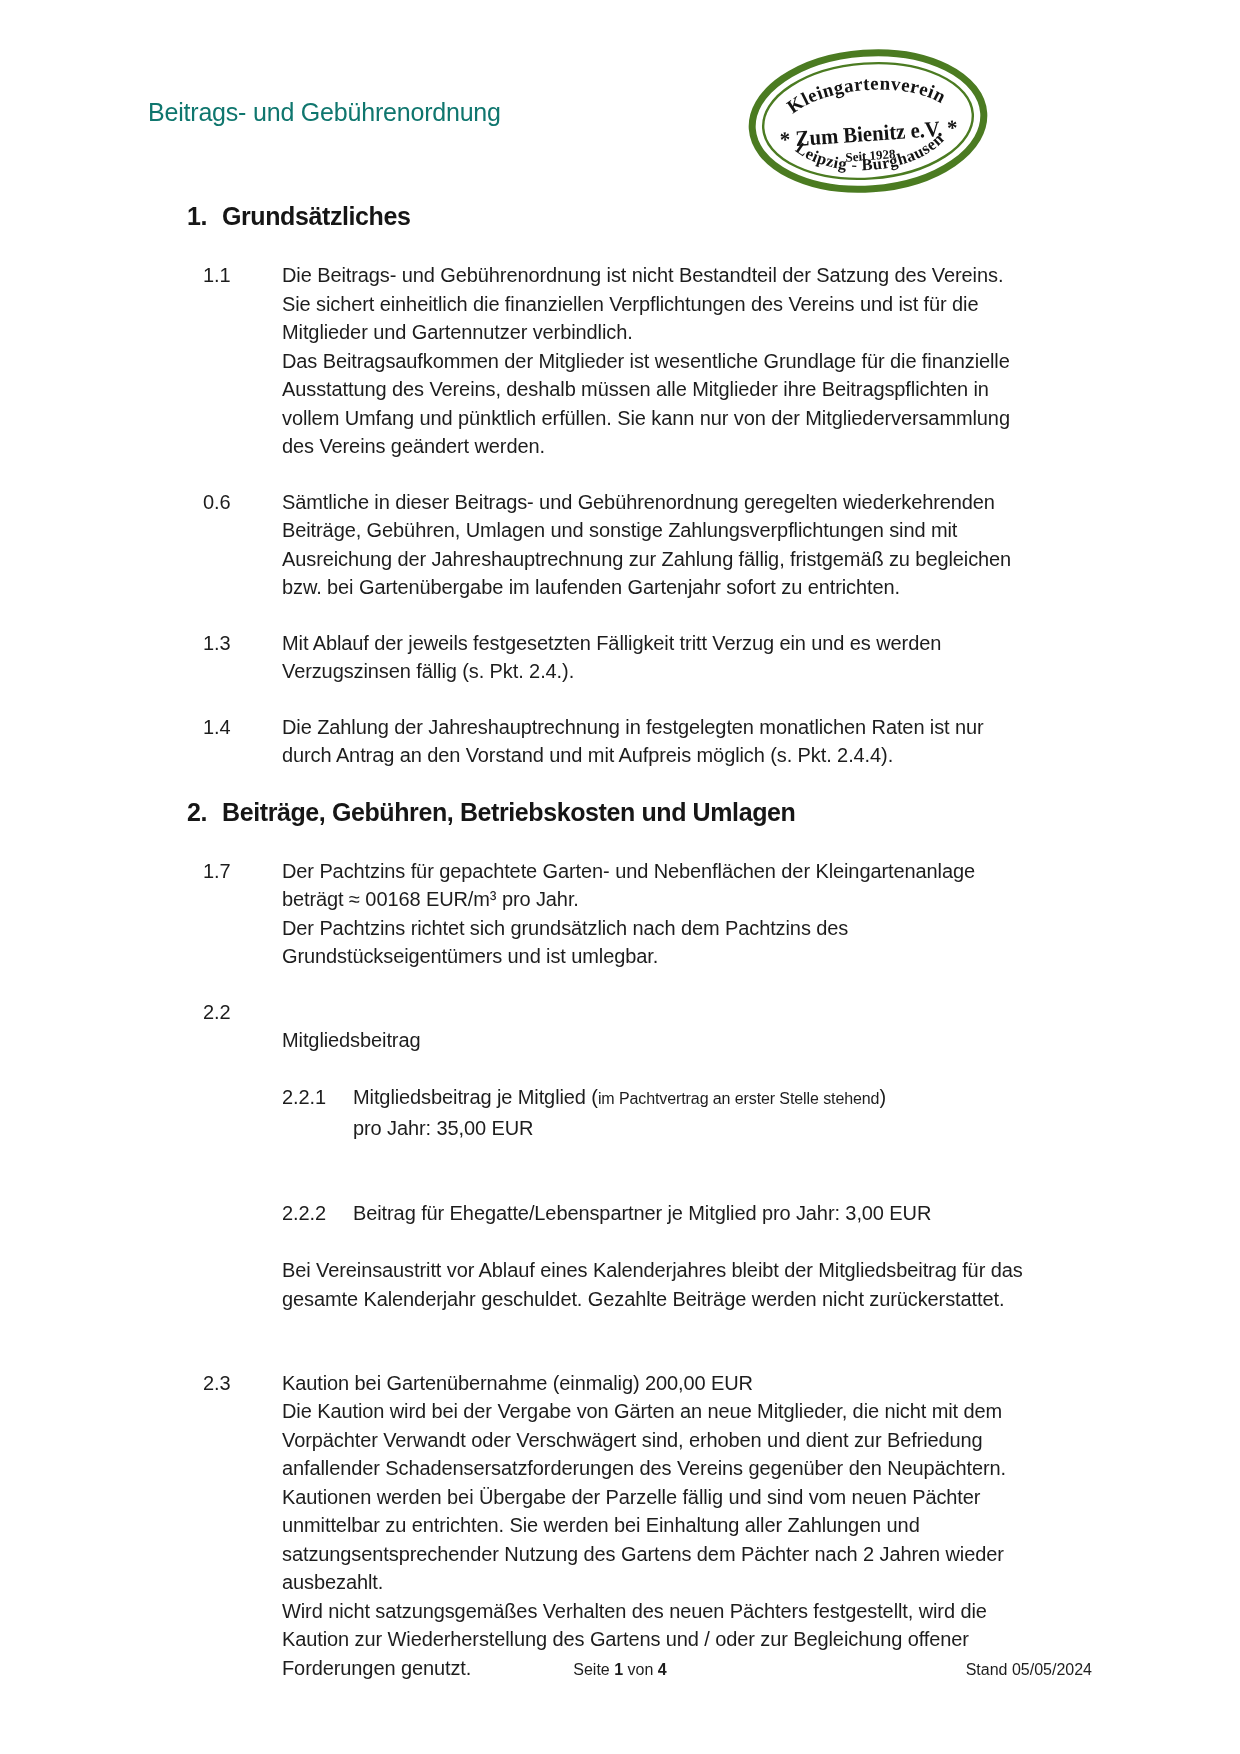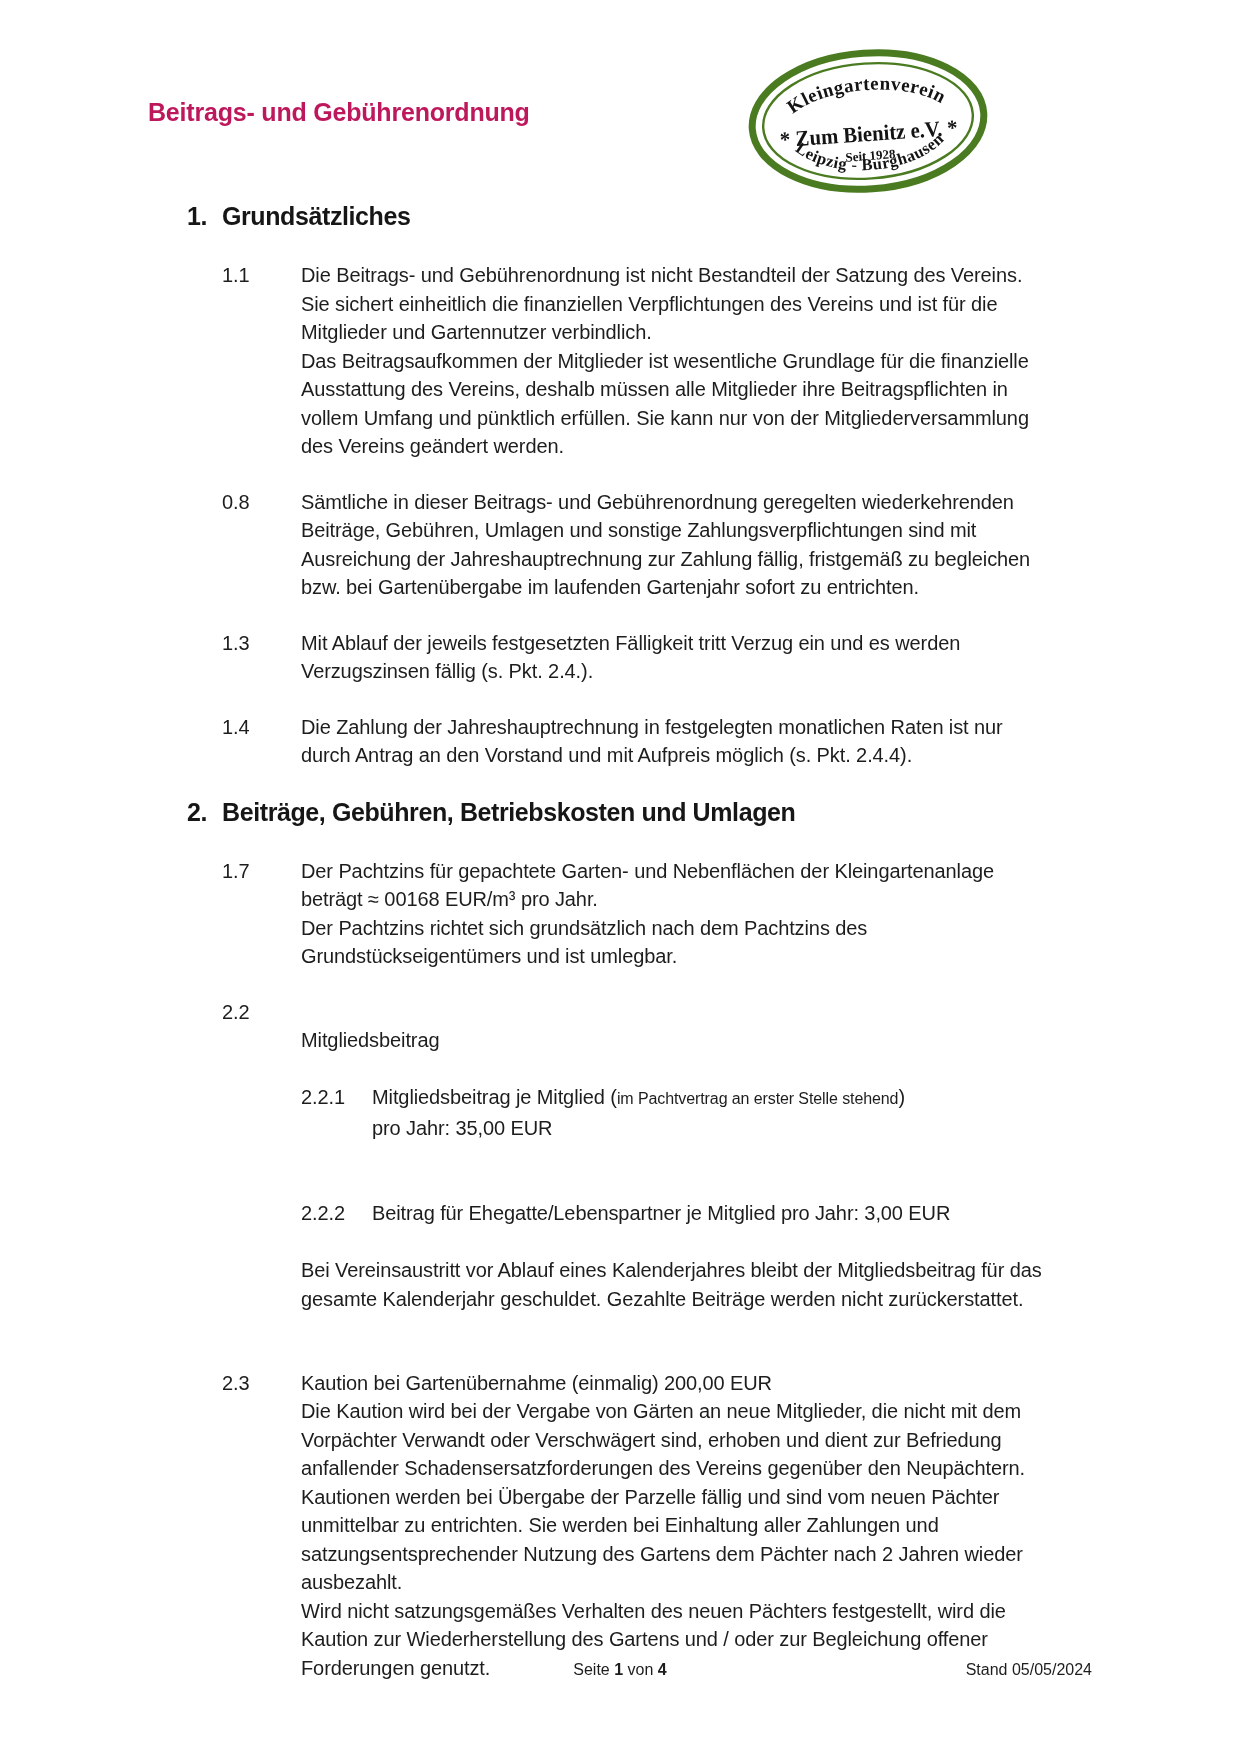--- a/index.html
+++ b/index.html
@@ -7,36 +7,36 @@
     position:relative;
     width:1240px;height:1754px;
     background:#ffffff;
     font-family:"Liberation Sans", sans-serif;
     color:#1d1d1d;
     overflow:hidden;
     margin:0 auto;
   }
   .doc-title{
     position:absolute;left:148px;top:98px;
-    font-size:25px;font-weight:bold;letter-spacing:-0.2px;
-    color:#be185d;
+    font-size:25px;font-weight:normal;letter-spacing:-0.2px;
+    color:#0f766e;
   }
   .logo{position:absolute;left:746px;top:48px;}
   .content{
     position:absolute;left:187px;top:201px;width:910px;
   }
   .section-heading{
     display:flex;
     font-size:25px;font-weight:bold;letter-spacing:-0.4px;
     line-height:30px;color:#161616;
     margin:0 0 30px 0;
   }
   .section-heading.second{margin-top:22px;}
   .sec-num{width:35px;flex:0 0 35px;}
-  .items{margin-left:35px;}
+  .items{margin-left:16px;}
   .item{
     display:flex;
     font-size:20px;line-height:28.5px;letter-spacing:-0.1px;
     margin-bottom:27px;
   }
   .item-num{width:79px;flex:0 0 79px;}
   .item-body{flex:1;white-space:pre-line;max-width:800px;}
   .sub-item{display:flex;}
   .sub-num{width:71px;flex:0 0 71px;}
   .sub-body{flex:1;}
@@ -88,21 +88,21 @@
         <span class="item-num">1.1</span>
         <div class="item-body">Die Beitrags- und Gebührenordnung ist nicht Bestandteil der Satzung des Vereins.
 Sie sichert einheitlich die finanziellen Verpflichtungen des Vereins und ist für die
 Mitglieder und Gartennutzer verbindlich.
 Das Beitragsaufkommen der Mitglieder ist wesentliche Grundlage für die finanzielle
 Ausstattung des Vereins, deshalb müssen alle Mitglieder ihre Beitragspflichten in
 vollem Umfang und pünktlich erfüllen. Sie kann nur von der Mitgliederversammlung
 des Vereins geändert werden.</div>
       </div>
       <div class="item">
-        <span class="item-num">0.8</span>
+        <span class="item-num">0.6</span>
         <div class="item-body">Sämtliche in dieser Beitrags- und Gebührenordnung geregelten wiederkehrenden
 Beiträge, Gebühren, Umlagen und sonstige Zahlungsverpflichtungen sind mit
 Ausreichung der Jahreshauptrechnung zur Zahlung fällig, fristgemäß zu begleichen
 bzw. bei Gartenübergabe im laufenden Gartenjahr sofort zu entrichten.</div>
       </div>
       <div class="item">
         <span class="item-num">1.3</span>
         <div class="item-body">Mit Ablauf der jeweils festgesetzten Fälligkeit tritt Verzug ein und es werden
 Verzugszinsen fällig (s. Pkt. 2.4.).</div>
       </div>

